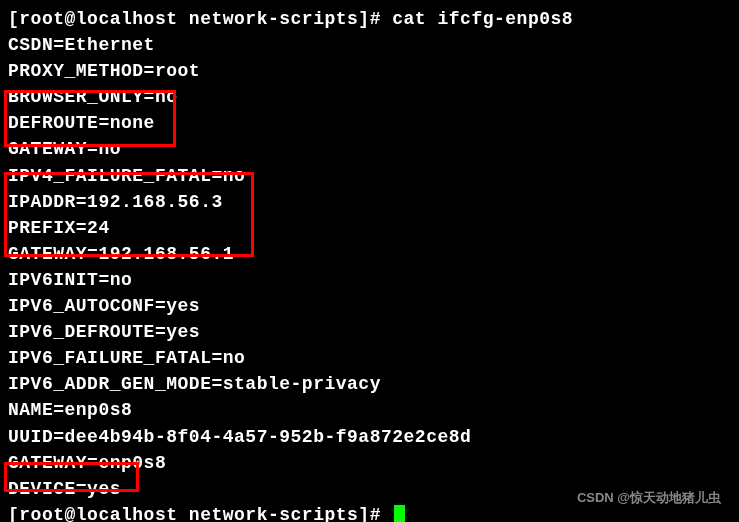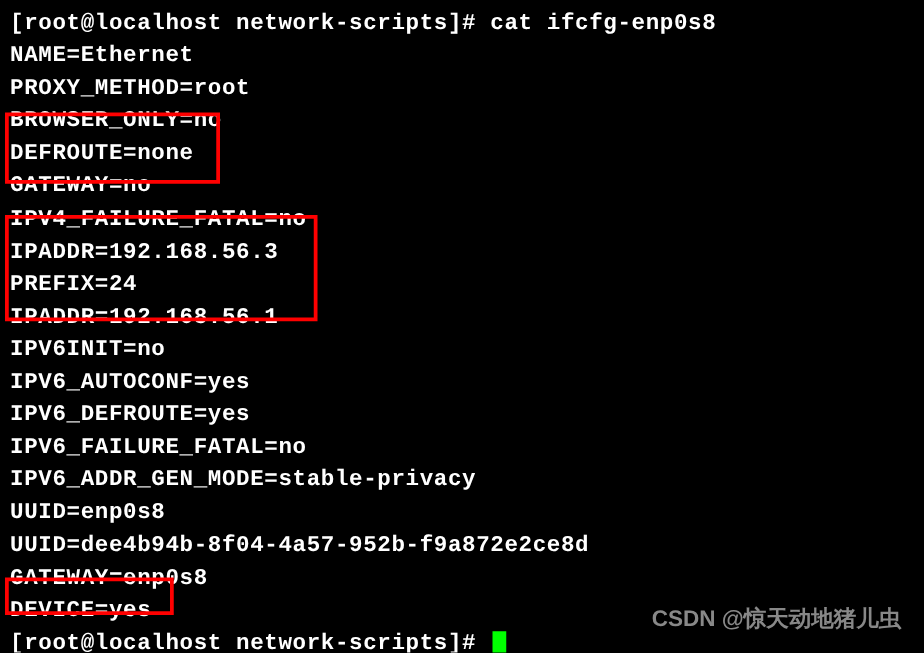--- a/index.html
+++ b/index.html
@@ -54,43 +54,43 @@
       background: #00ff00;
       vertical-align: text-bottom;
       margin-left: 2px;
     }
     .watermark {
       position: absolute;
       bottom: 14px;
       right: 18px;
       color: #888888;
       font-family: sans-serif;
-      font-size: 18px;
+      font-size: 13px;
       letter-spacing: 0;
     }
   </style>
 </head>
 <body>
 
 <div class="terminal-line"><span>[root@localhost network-scripts]# </span><span>cat ifcfg-enp0s8</span></div>
-<div class="terminal-line">NAME=Ethernet</div>
+<div class="terminal-line">CSDN=Ethernet</div>
 <div class="terminal-line">PROXY_METHOD=root</div>
 <div class="terminal-line">BROWSER_ONLY=no</div>
 <div class="terminal-line">DEFROUTE=none</div>
 <div class="terminal-line">GATEWAY=no</div>
 <div class="terminal-line">IPV4_FAILURE_FATAL=no</div>
 <div class="terminal-line">IPADDR=192.168.56.3</div>
 <div class="terminal-line">PREFIX=24</div>
-<div class="terminal-line">IPADDR=192.168.56.1</div>
+<div class="terminal-line">GATEWAY=192.168.56.1</div>
 <div class="terminal-line">IPV6INIT=no</div>
 <div class="terminal-line">IPV6_AUTOCONF=yes</div>
 <div class="terminal-line">IPV6_DEFROUTE=yes</div>
 <div class="terminal-line">IPV6_FAILURE_FATAL=no</div>
 <div class="terminal-line">IPV6_ADDR_GEN_MODE=stable-privacy</div>
-<div class="terminal-line">UUID=enp0s8</div>
+<div class="terminal-line">NAME=enp0s8</div>
 <div class="terminal-line">UUID=dee4b94b-8f04-4a57-952b-f9a872e2ce8d</div>
 <div class="terminal-line">GATEWAY=enp0s8</div>
 <div class="terminal-line">DEVICE=yes</div>
 <div class="terminal-line"><span>[root@localhost network-scripts]# </span><span class="cursor"></span></div>
 
 <div class="highlight-box box1"></div>
 <div class="highlight-box box2"></div>
 <div class="highlight-box box3"></div>
 
 <div class="watermark">CSDN @惊天动地猪儿虫</div>

